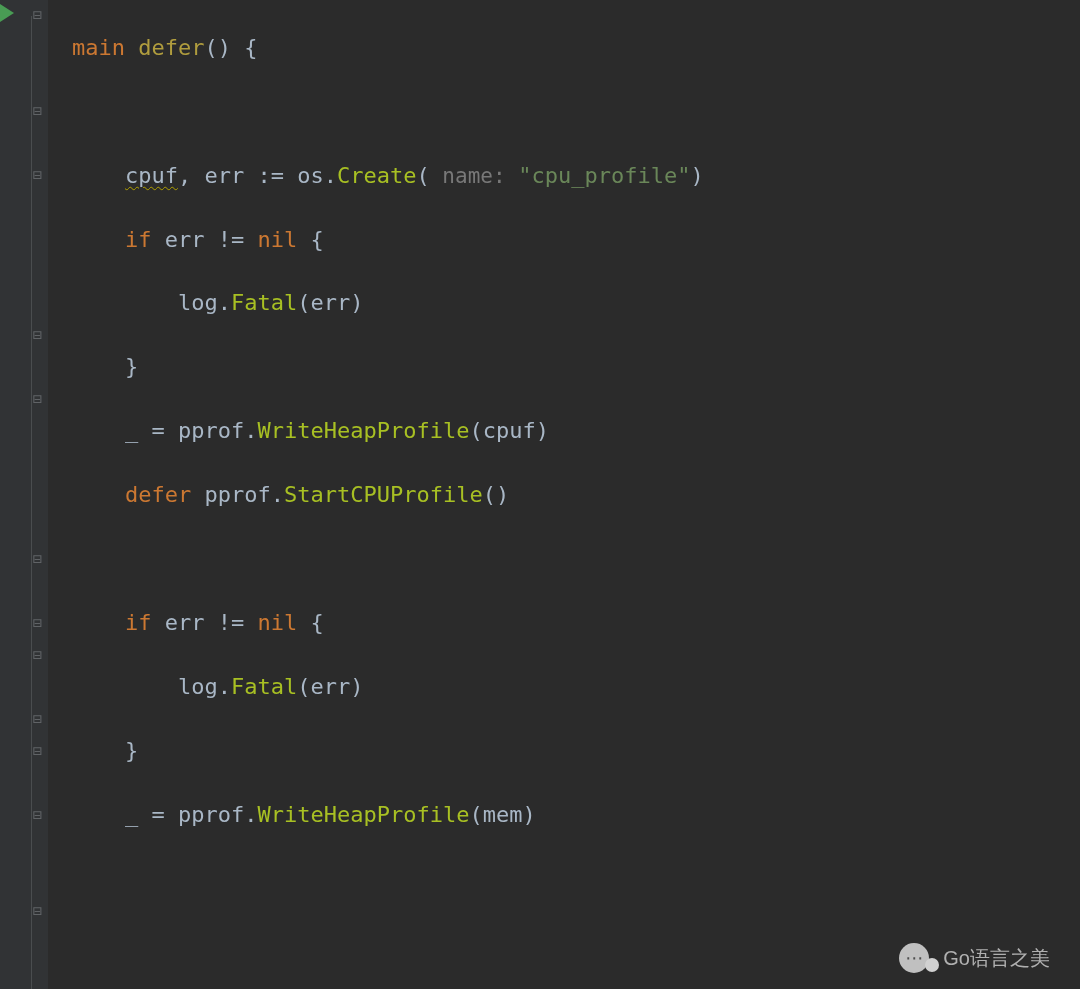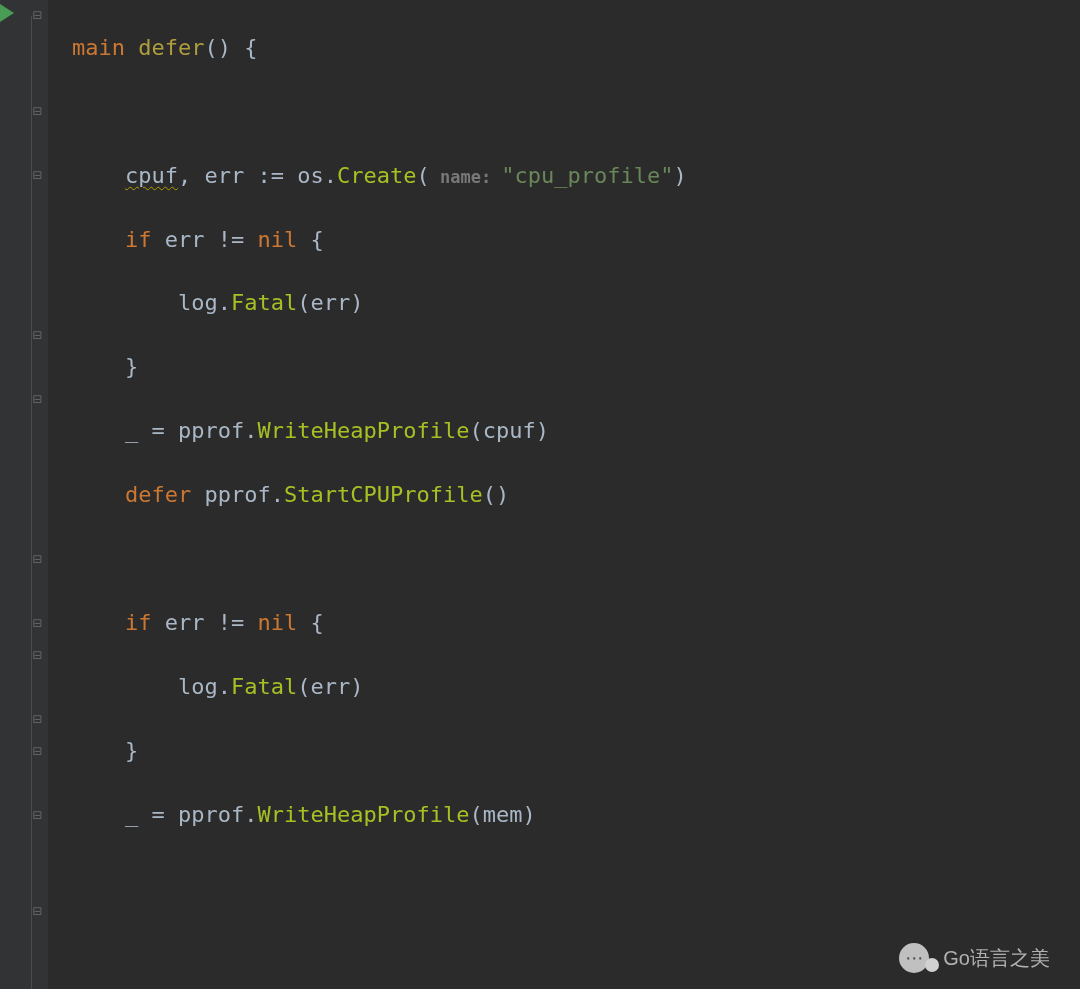--- a/index.html
+++ b/index.html
@@ -27,21 +27,21 @@
     font-family: Menlo, "DejaVu Sans Mono", Consolas, monospace;
     font-size: 22px; line-height: 1.45; height: 989px; width:1080px; overflow:hidden;}
   .editor { display:flex; height:100%; }
   .gutter { width: 48px; min-width:48px; background: var(--gutter-bg); display:flex; flex-direction:column; padding-top:0; position:relative;}
   .code { padding: 0 0 0 24px; white-space: pre; position:relative; flex:1;}
   .line { min-height: 32px; }
   .kw { color: var(--keyword); }
   .call { color: var(--func-call); }
   .method { color: var(--method-italic); }
   .str { color: var(--string); }
-  .hint { color: var(--param-hint); font-size: 17px; font-weight: bold; }
+  .hint { color: var(--param-hint); font-size: 21px; }
   .pkg { color: var(--ident); }
   .op { color: var(--punct); }
   .hlsel { background: var(--highlight-bg); }
   .squiggle { text-decoration: underline wavy var(--warn-underline); text-decoration-thickness:1px; text-underline-offset:3px;}
   .run-marker { position:absolute; left:0; top:4px; width:0; height:0;
     border-top: 9px solid transparent; border-bottom:9px solid transparent; border-left:14px solid #499c54;}
   .fold { color: var(--gutter-fg); font-size:15px; display:inline-block; width:14px; text-align:center;}
   .gline { height:32px; display:flex; align-items:center; justify-content:flex-end; padding-right:4px; position:relative;}
   .watermark { position:absolute; right:30px; bottom:16px; color:#c8c8c8; font-family: "PingFang SC","Microsoft YaHei",sans-serif; font-size:20px; opacity:0.85; display:flex; align-items:center; gap:4px}
   .wmlogo { width:30px; height:30px; border-radius:50%; background:#dadada; display:inline-flex; align-items:center; justify-content:center; color:#555; font-size:18px;}

